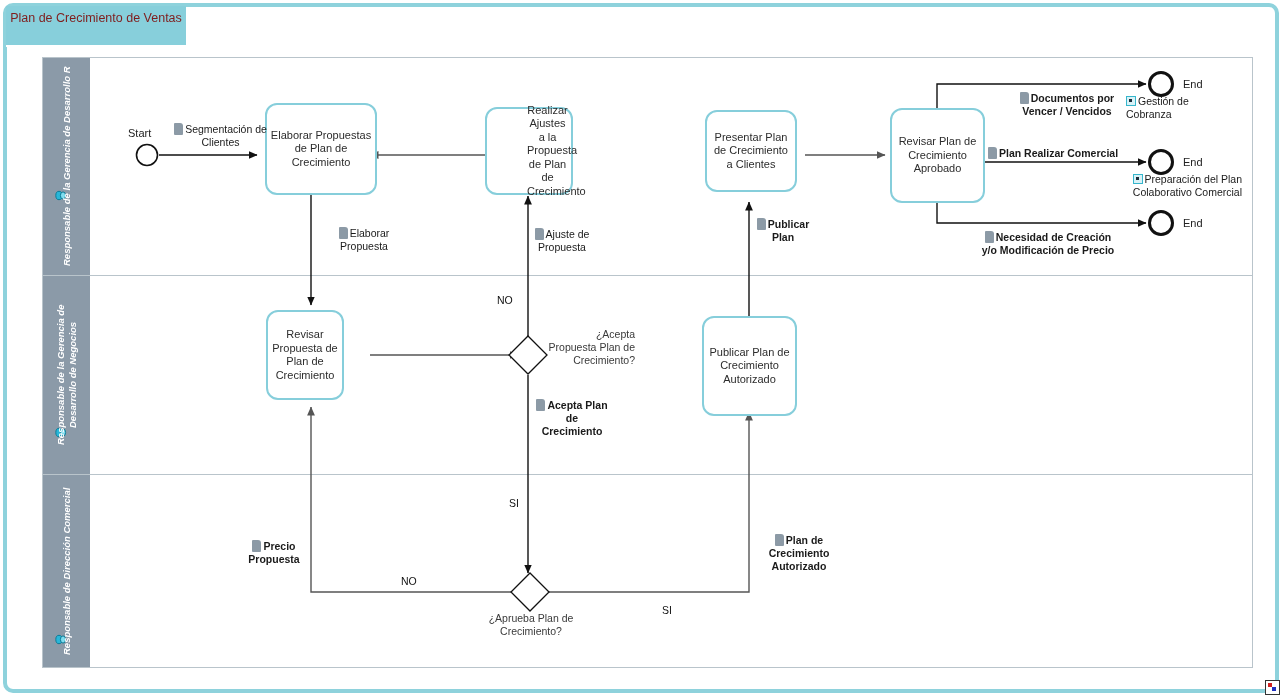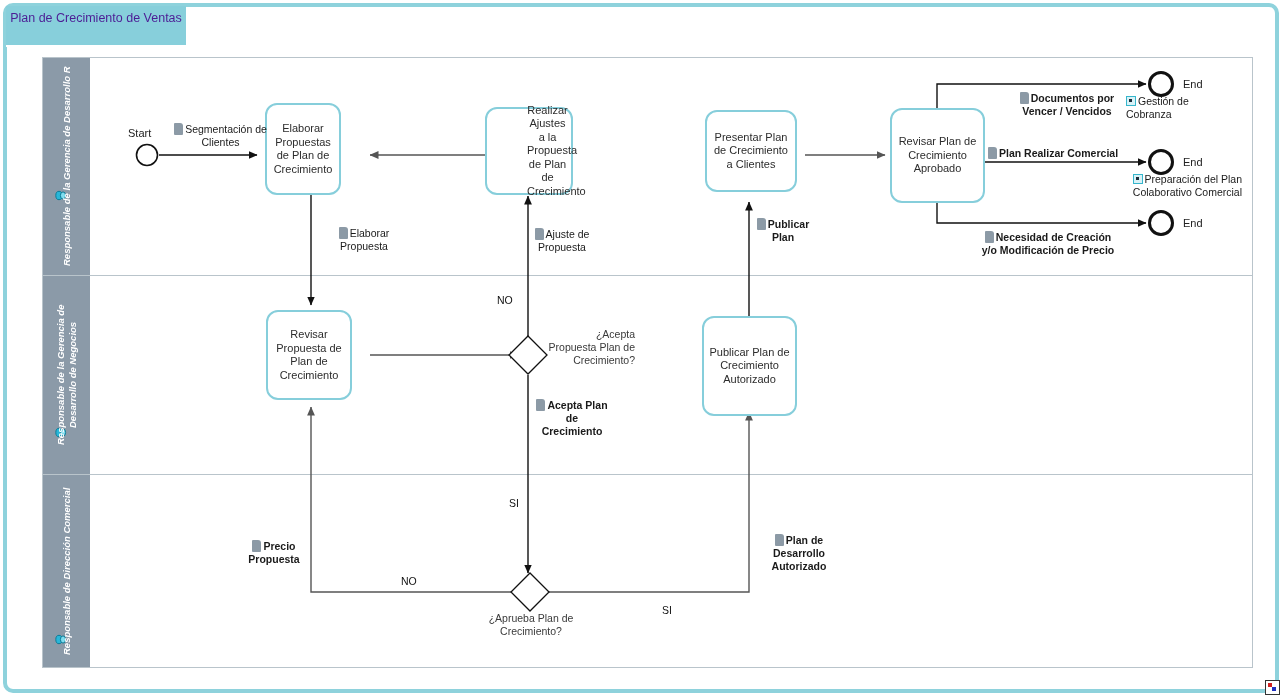--- a/index.html
+++ b/index.html
@@ -30,21 +30,21 @@
     background: #ffffff;
   }
   
   #title-banner {
     position: absolute;
     left: 6px;
     top: 6px;
     width: 180px;
     height: 41px;
     background: #87cfdb;
-    color: #4c1d95;
+    color: #7f1d1d;
     font-size: 12.5px;
     line-height: 15px;
     text-align: center;
     padding-top: 5px;
     box-sizing: border-box;
     border-bottom: 2px solid #ffffff;
   }
   
   #pool {
     position: absolute;
@@ -300,37 +300,37 @@
     <circle cx="147" cy="155" r="10.5" fill="#ffffff" stroke="#111111" stroke-width="1.6"></circle>
 
     <circle cx="1161" cy="84" r="11.5" fill="#ffffff" stroke="#111111" stroke-width="3"></circle>
     <circle cx="1161" cy="162" r="11.5" fill="#ffffff" stroke="#111111" stroke-width="3"></circle>
     <circle cx="1161" cy="223" r="11.5" fill="#ffffff" stroke="#111111" stroke-width="3"></circle>
 
     <path d="M528,336 L547,355 L528,374 L509,355 z" fill="#ffffff" stroke="#111111" stroke-width="1.3"></path>
     <path d="M530,573 L549,592 L530,611 L511,592 z" fill="#ffffff" stroke="#111111" stroke-width="1.3"></path>
   </svg>
 
-  <div class="task" style="left:265px; top:103px; width:76px; height:92px;">
+  <div class="task" style="left:265px; top:103px; width:112px; height:92px;">
     <span>Elaborar Propuestas de Plan de Crecimiento</span>
   </div>
 
   <div class="task" style="left:485px; top:107px; width:88px; height:88px;padding-left:40px;">
     <span>Realizar Ajustes a la Propuesta de Plan de Crecimiento</span>
   </div>
 
   <div class="task" style="left:705px; top:110px; width:92px; height:82px;">
     <span>Presentar Plan de Crecimiento a Clientes</span>
   </div>
 
   <div class="task" style="left:890px; top:108px; width:95px; height:95px;">
     <span>Revisar Plan de Crecimiento Aprobado</span>
   </div>
 
-  <div class="task" style="left:266px; top:310px; width:86px; height:90px;">
+  <div class="task" style="left:266px; top:310px; width:78px; height:90px;">
     <span>Revisar Propuesta de Plan de Crecimiento</span>
   </div>
 
   <div class="task" style="left:702px; top:316px; width:95px; height:100px;">
     <span>Publicar Plan de Crecimiento Autorizado</span>
   </div>
 
   <div class="evt-label" style="left:128px; top:127px;">Start</div>
   <div class="evt-label" style="left:1183px; top:78px;">End</div>
   <div class="evt-label" style="left:1183px; top:156px;">End</div>
@@ -358,21 +358,21 @@
 
   <div class="annot bold" style="left:536px; top:399px; width:72px;">
     <span class="dobj-icon"></span><span>Acepta Plan de Crecimiento</span>
   </div>
 
   <div class="annot bold" style="left:240px; top:540px; width:68px;">
     <span class="dobj-icon"></span><span>Precio Propuesta</span>
   </div>
 
   <div class="annot bold" style="left:758px; top:534px; width:82px;">
-    <span class="dobj-icon"></span><span>Plan de Desarrollo Autorizado</span>
+    <span class="dobj-icon"></span><span>Plan de Crecimiento Autorizado</span>
   </div>
 
   <div class="annot bold" style="left:752px; top:218px; width:62px;">
     <span class="dobj-icon"></span><span>Publicar Plan</span>
   </div>
 
   <div class="annot bold" style="left:1008px; top:92px; width:118px;">
     <span class="dobj-icon"></span><span>Documentos por Vencer / Vencidos</span>
   </div>
 

